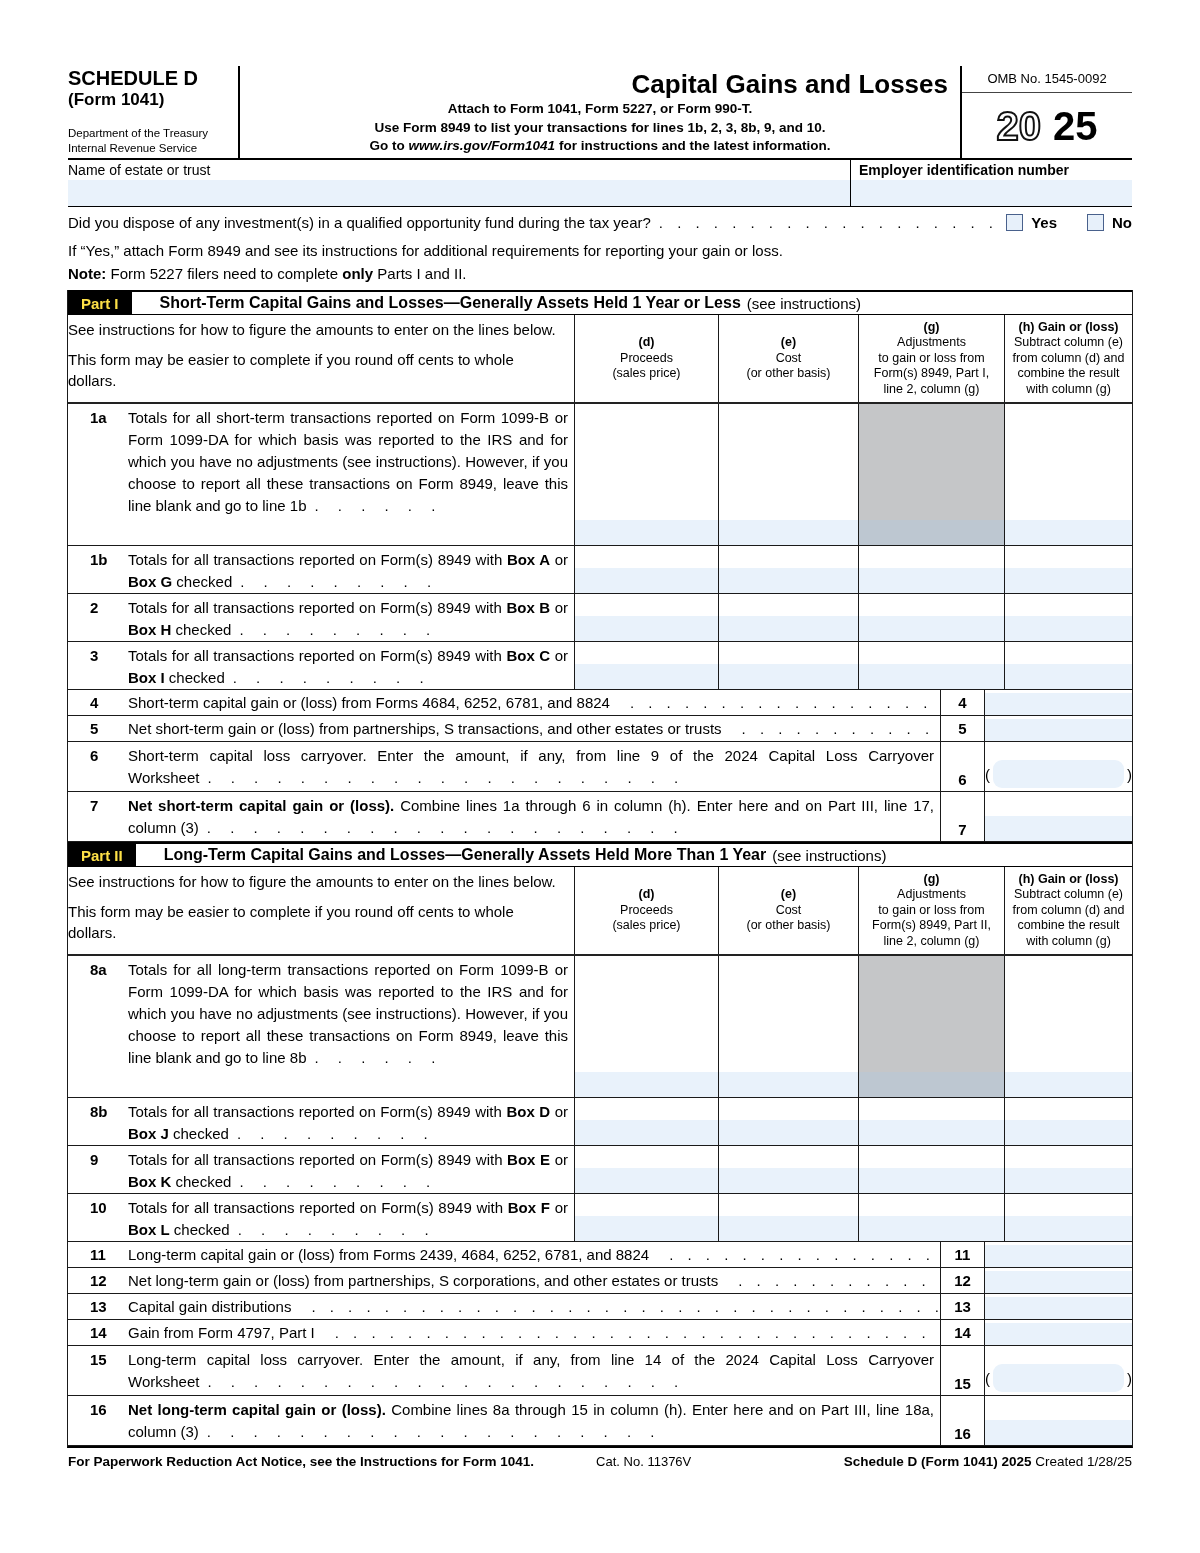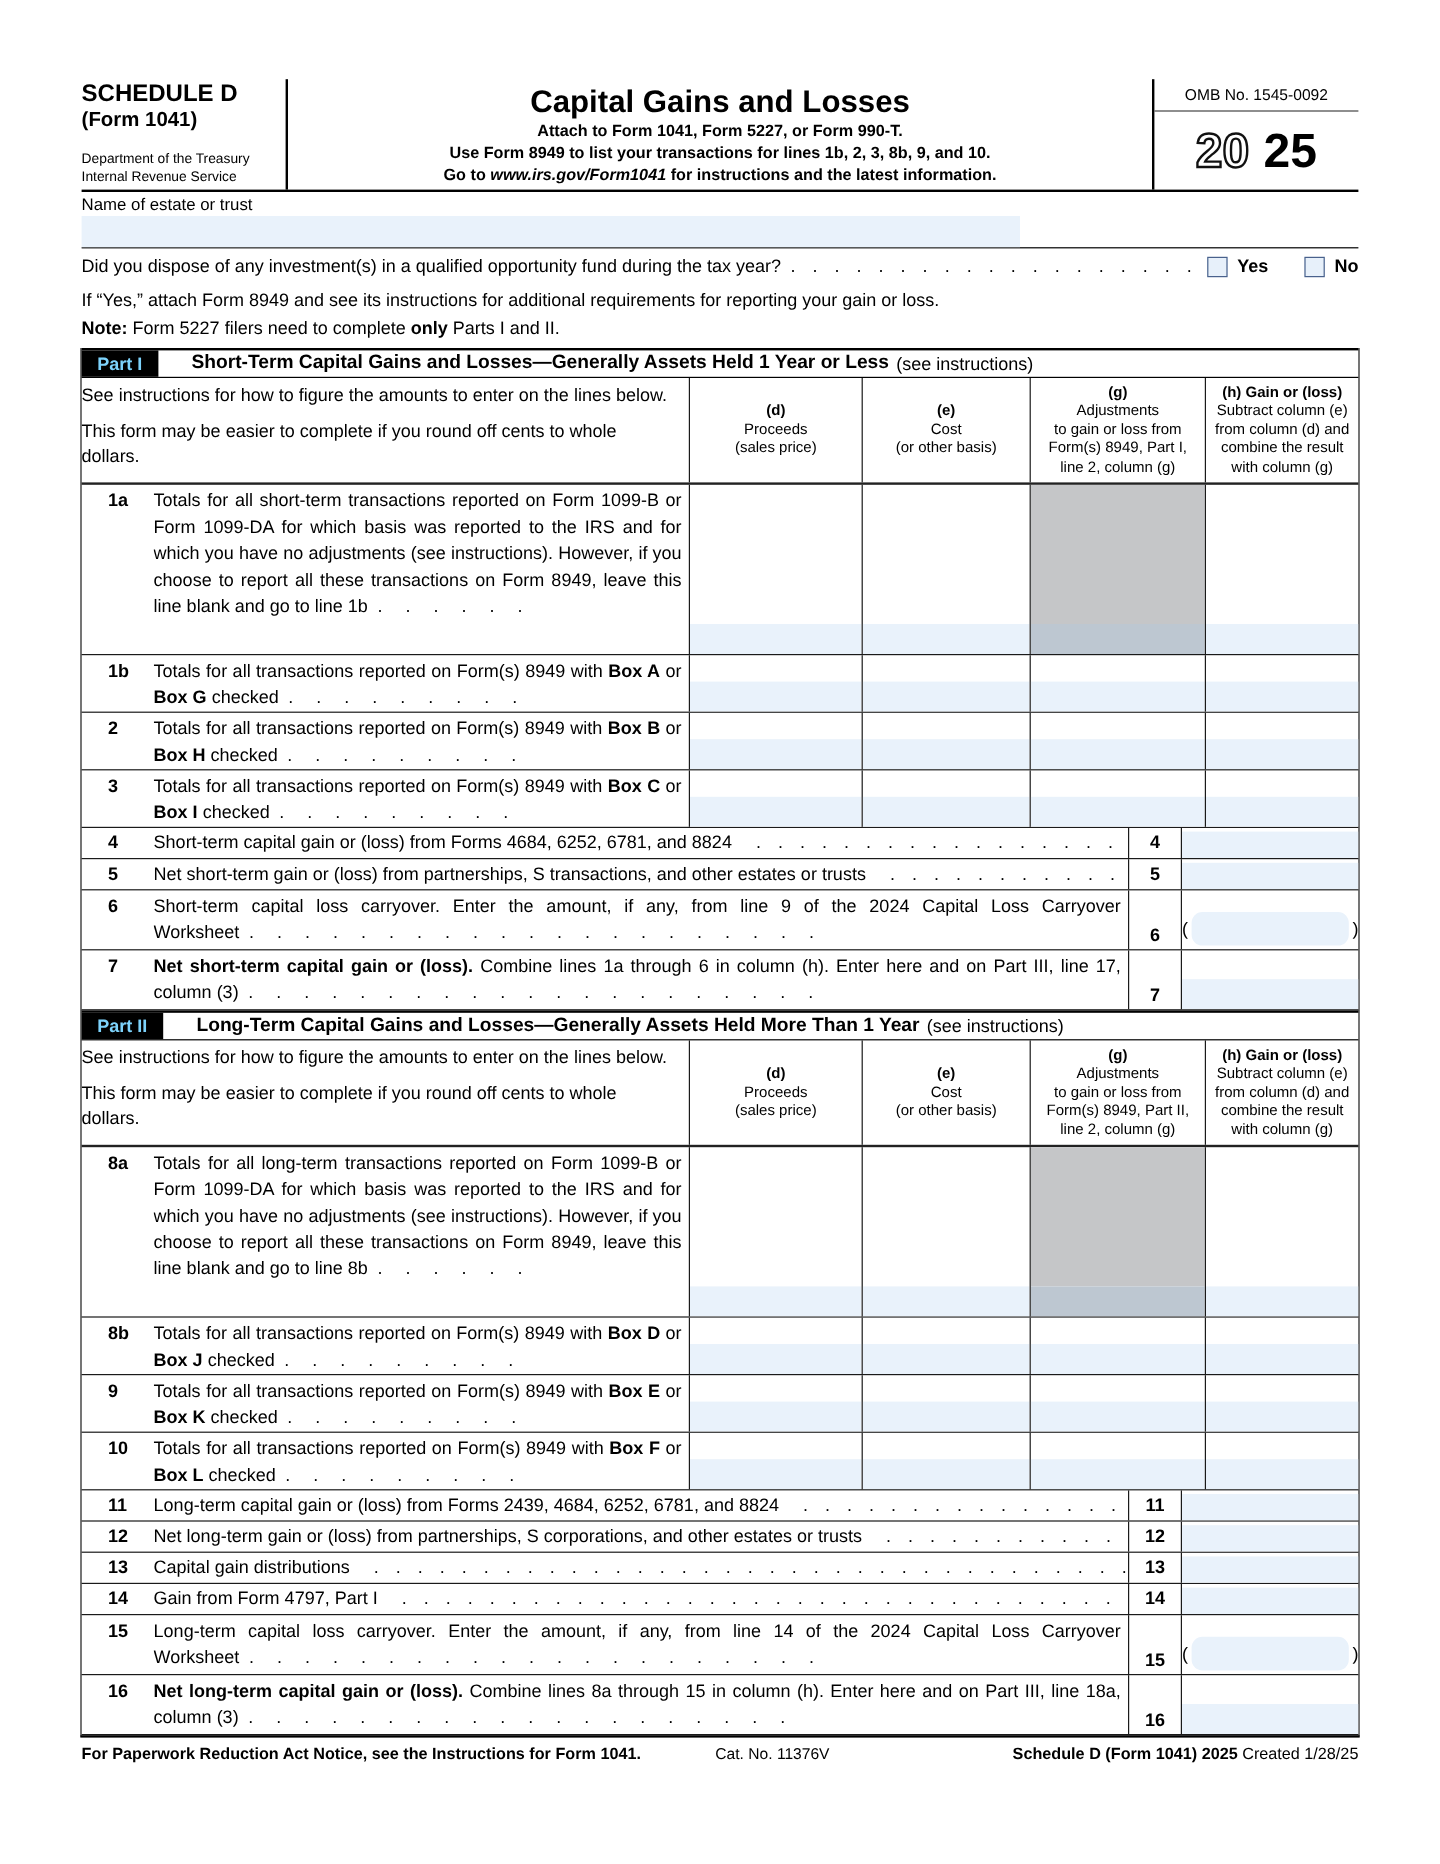--- a/index.html
+++ b/index.html
@@ -11,21 +11,21 @@
   .it { font-style: italic; }
 
   
   .hdr { display: grid; grid-template-columns: 172px 1fr 172px; border-bottom: 2px solid #000; min-height: 94px; }
   .h-left { border-right: 2px solid #000; display: flex; flex-direction: column; padding: 1px 8px 3px 0; }
   .h-sched { font-size: 20px; font-weight: bold; line-height: 23px; }
   .h-form  { font-size: 17px; font-weight: bold; line-height: 20px; }
   .h-deptwrap { margin-top: auto; }
   .h-dept { font-size: 11.5px; line-height: 14.5px; }
   .h-center { text-align: center; padding: 0 12px; }
-  .h-title { font-size: 26px; font-weight: bold; line-height: 32px; margin-top: 2px; }
+  .h-title { font-size: 26px; font-weight: bold; line-height: 32px; margin-top: 2px; text-align: right; }
   .h-sub { font-size: 13.5px; font-weight: bold; line-height: 18.5px; }
   .h-right { border-left: 2px solid #000; display: flex; flex-direction: column; }
   .h-omb { font-size: 13px; text-align: center; padding: 5px 0 6px; border-bottom: 1.5px solid #444; }
   .h-year { flex: 1; display: flex; align-items: center; justify-content: center; font-size: 40px; line-height: 40px; }
   .yr-out { color: #fff; -webkit-text-stroke: 2px #111; font-weight: 700; }
   @supports not (-webkit-text-stroke: 1px #000) { .yr-out { color: #909090; } }
   .yr-solid { font-weight: 800; margin-left: 12px; }
 
   
   .idrow { display: grid; grid-template-columns: 1fr 282px; border-bottom: 1.5px solid #000; }
@@ -39,21 +39,21 @@
   .qline { display: flex; height: 25px; }
   .leader { flex: 1; overflow: hidden; white-space: nowrap; text-align: right; word-spacing: 10px; padding: 0 8px; }
   .cb { width: 17px; height: 17px; background: #e7f0fa; border: 1.5px solid #49618c; display: inline-block; flex: 0 0 17px; margin: 0 8px 0 4px; }
   .cbl { font-weight: bold; }
   .cbl.yes { margin-right: 26px; }
   .q2, .q3 { line-height: 23px; }
 
   
   .boxed { width: 1066px; margin-left: -1px; border-left: 1px solid #1a1a1a; border-right: 1px solid #1a1a1a; border-bottom: 2px solid #000; }
   .part-bar { display: flex; align-items: stretch; border-top: 2px solid #000; border-bottom: 1.5px solid #000; height: 25px; }
-  .part-label { background: #000; color: #7dd3fc; font-weight: bold; font-size: 15px; padding: 0 13px; display: flex; align-items: center; }
+  .part-label { background: #000; color: #fde047; font-weight: bold; font-size: 15px; padding: 0 13px; display: flex; align-items: center; }
   .part-title { font-weight: bold; font-size: 16px; display: flex; align-items: center; padding-left: 28px; }
   .part-note { font-weight: normal; font-size: 15px; margin-left: 6px; }
 
   .colhdr { display: grid; grid-template-columns: 506px 144px 140px 146px 128px; border-bottom: 2px solid #222; height: 89px; }
   .ch-intro { font-size: 15px; line-height: 21px; padding: 4px 10px 0 0; }
   .intro-p + .intro-p { margin-top: 9px; }
   .ch-cell { border-left: 1px solid #1a1a1a; display: flex; flex-direction: column; justify-content: center; text-align: center; font-size: 12.5px; line-height: 15.5px; padding: 2px; }
   .ch-head { font-weight: bold; }
 
   .grow { display: grid; grid-template-columns: 506px 144px 140px 146px 128px; border-bottom: 1px solid #1a1a1a; }
@@ -119,20 +119,24 @@
             <span class="yr-solid">25</span>
           </div>
       </div>
     </div>
 
     <div class="idrow">
       <div class="id-name">
         <div class="id-label">Name of estate or trust</div>
         <div class="id-strip"></div>
       </div>
+      <div class="id-ein">
+        <div class="id-label">Employer identification number</div>
+        <div class="id-strip"></div>
+      </div>
     </div>
 
     <div class="qblock">
       <div class="qline">
         <span>Did you dispose of any investment(s) in a qualified opportunity fund during the tax year?</span>
         <span class="leader">. . . . . . . . . . . . . . . . . . . . . . . . . . . . . . . . . . . . . . . . . . . . . . . . . . . . . . . . . . . .</span>
         <span class="cb"></span>
         <span class="cbl yes">Yes</span>
         <span class="cb"></span>
         <span class="cbl">No</span>

